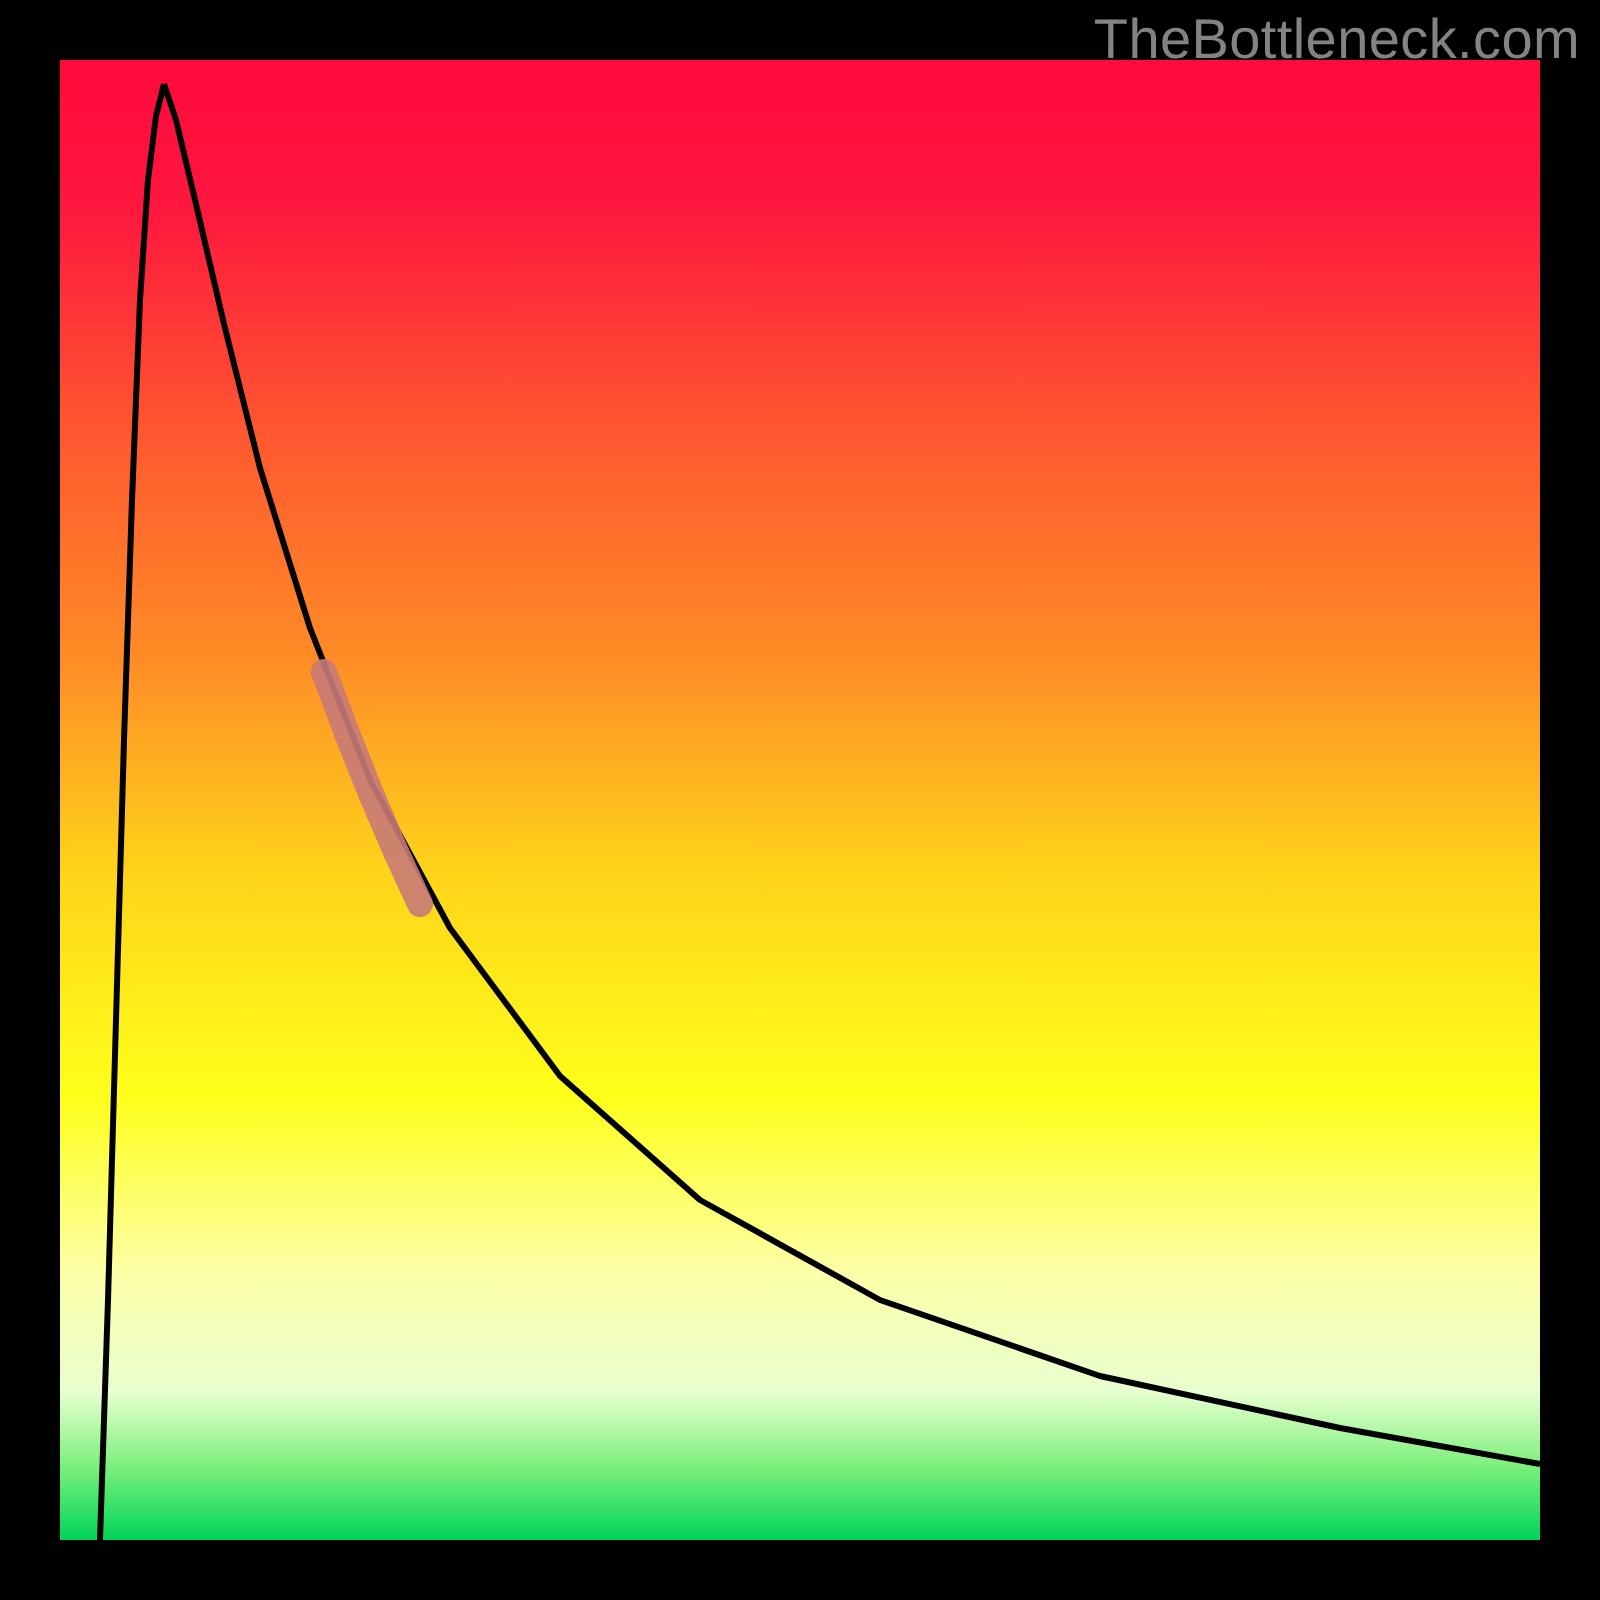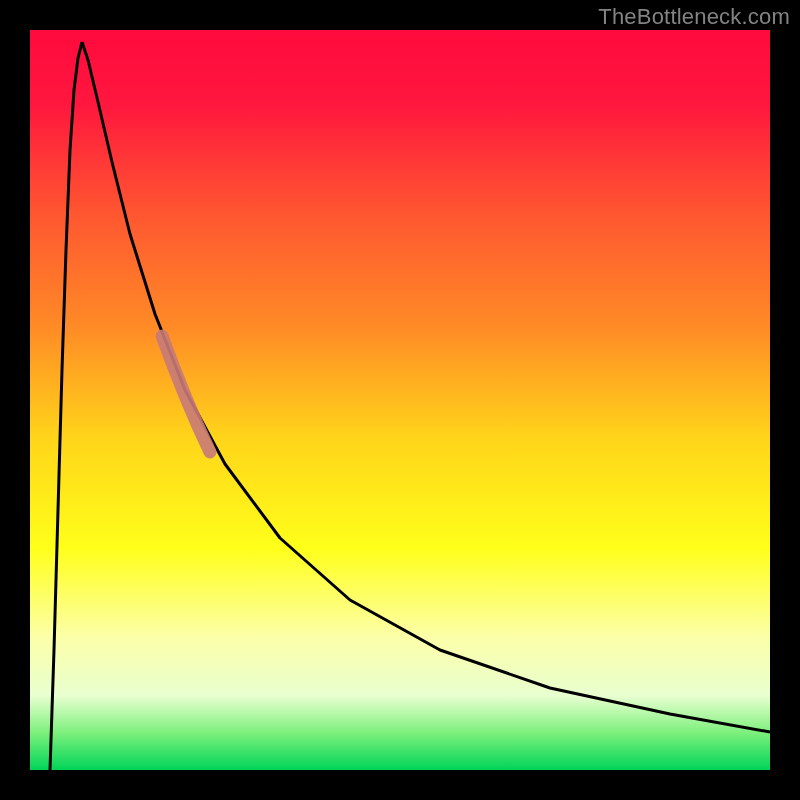--- a/index.html
+++ b/index.html
@@ -35,21 +35,21 @@
       #e8ffd0 90%,
       #7cf07c 95%,
       #00d458 100%
     );
   }
   .watermark {
     position: absolute;
     top: 4px;
     right: 10px;
     color: #838383;
-    font-size: 22px;
+    font-size: 28px;
     font-weight: 500;
     letter-spacing: 0.2px;
     user-select: none;
     margin-left: 36px;
   }
   svg.curves {
     position: absolute;
     inset: 0;
     width: 740px;
     height: 740px;

